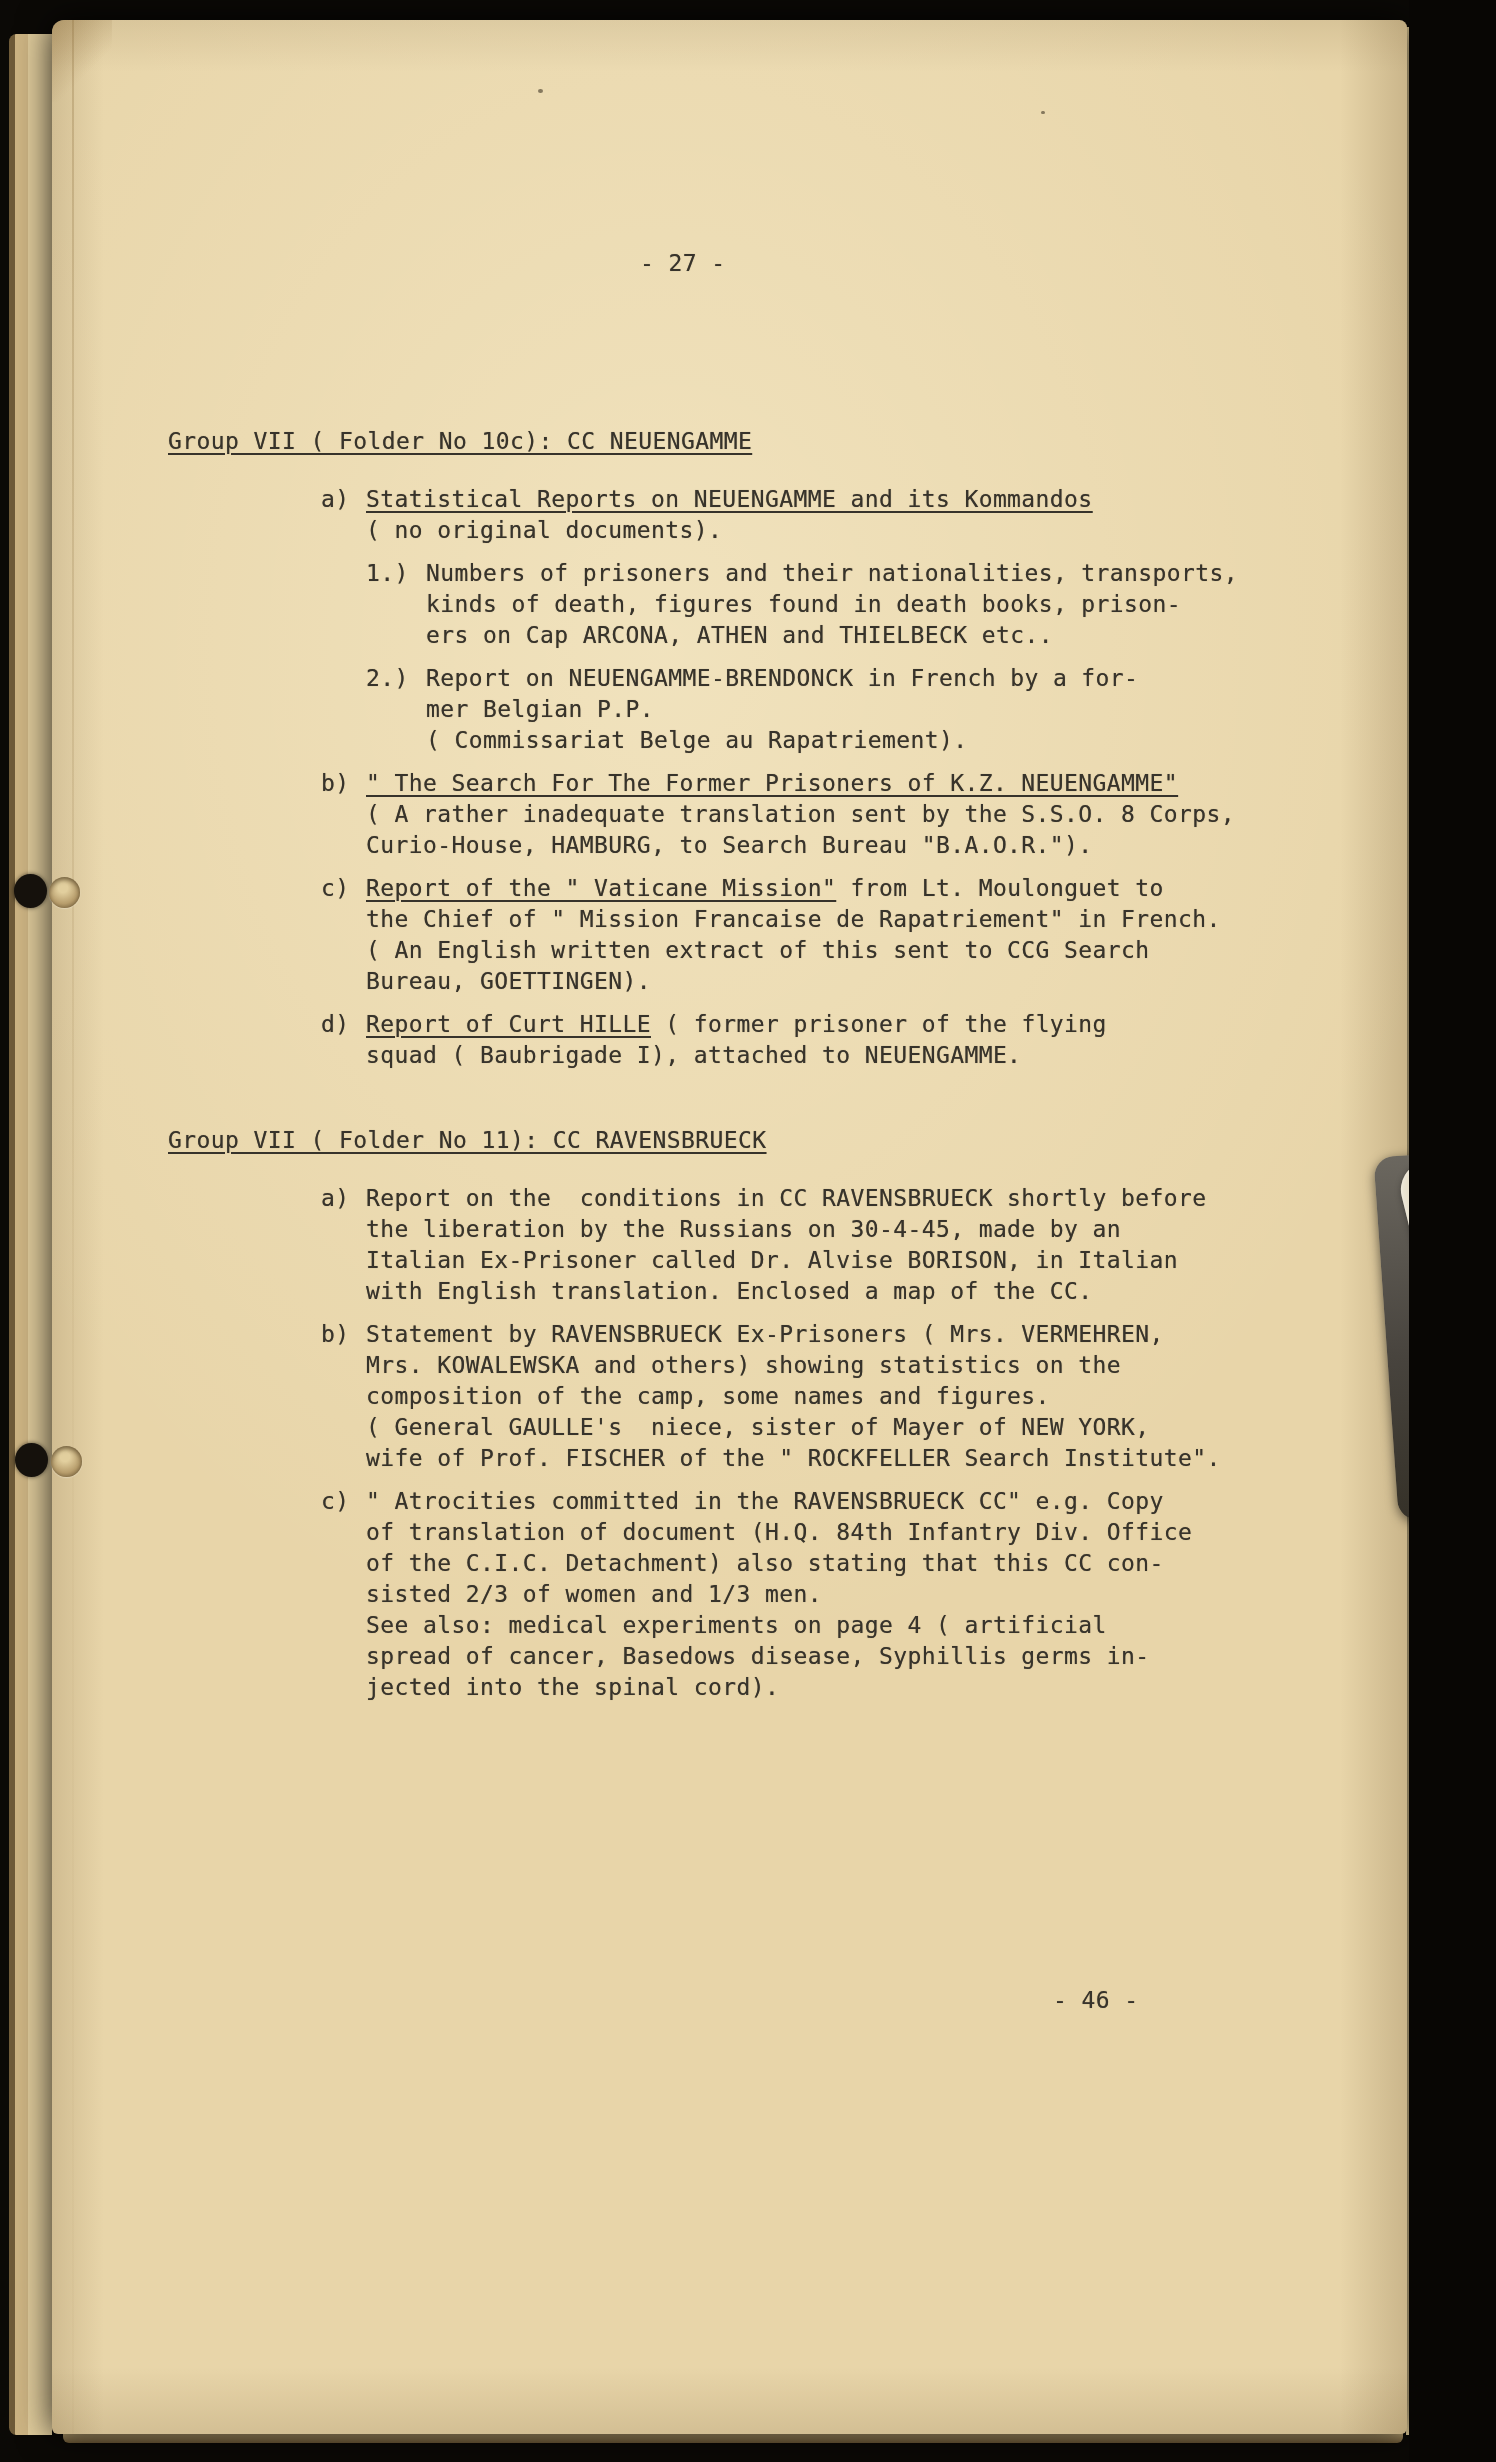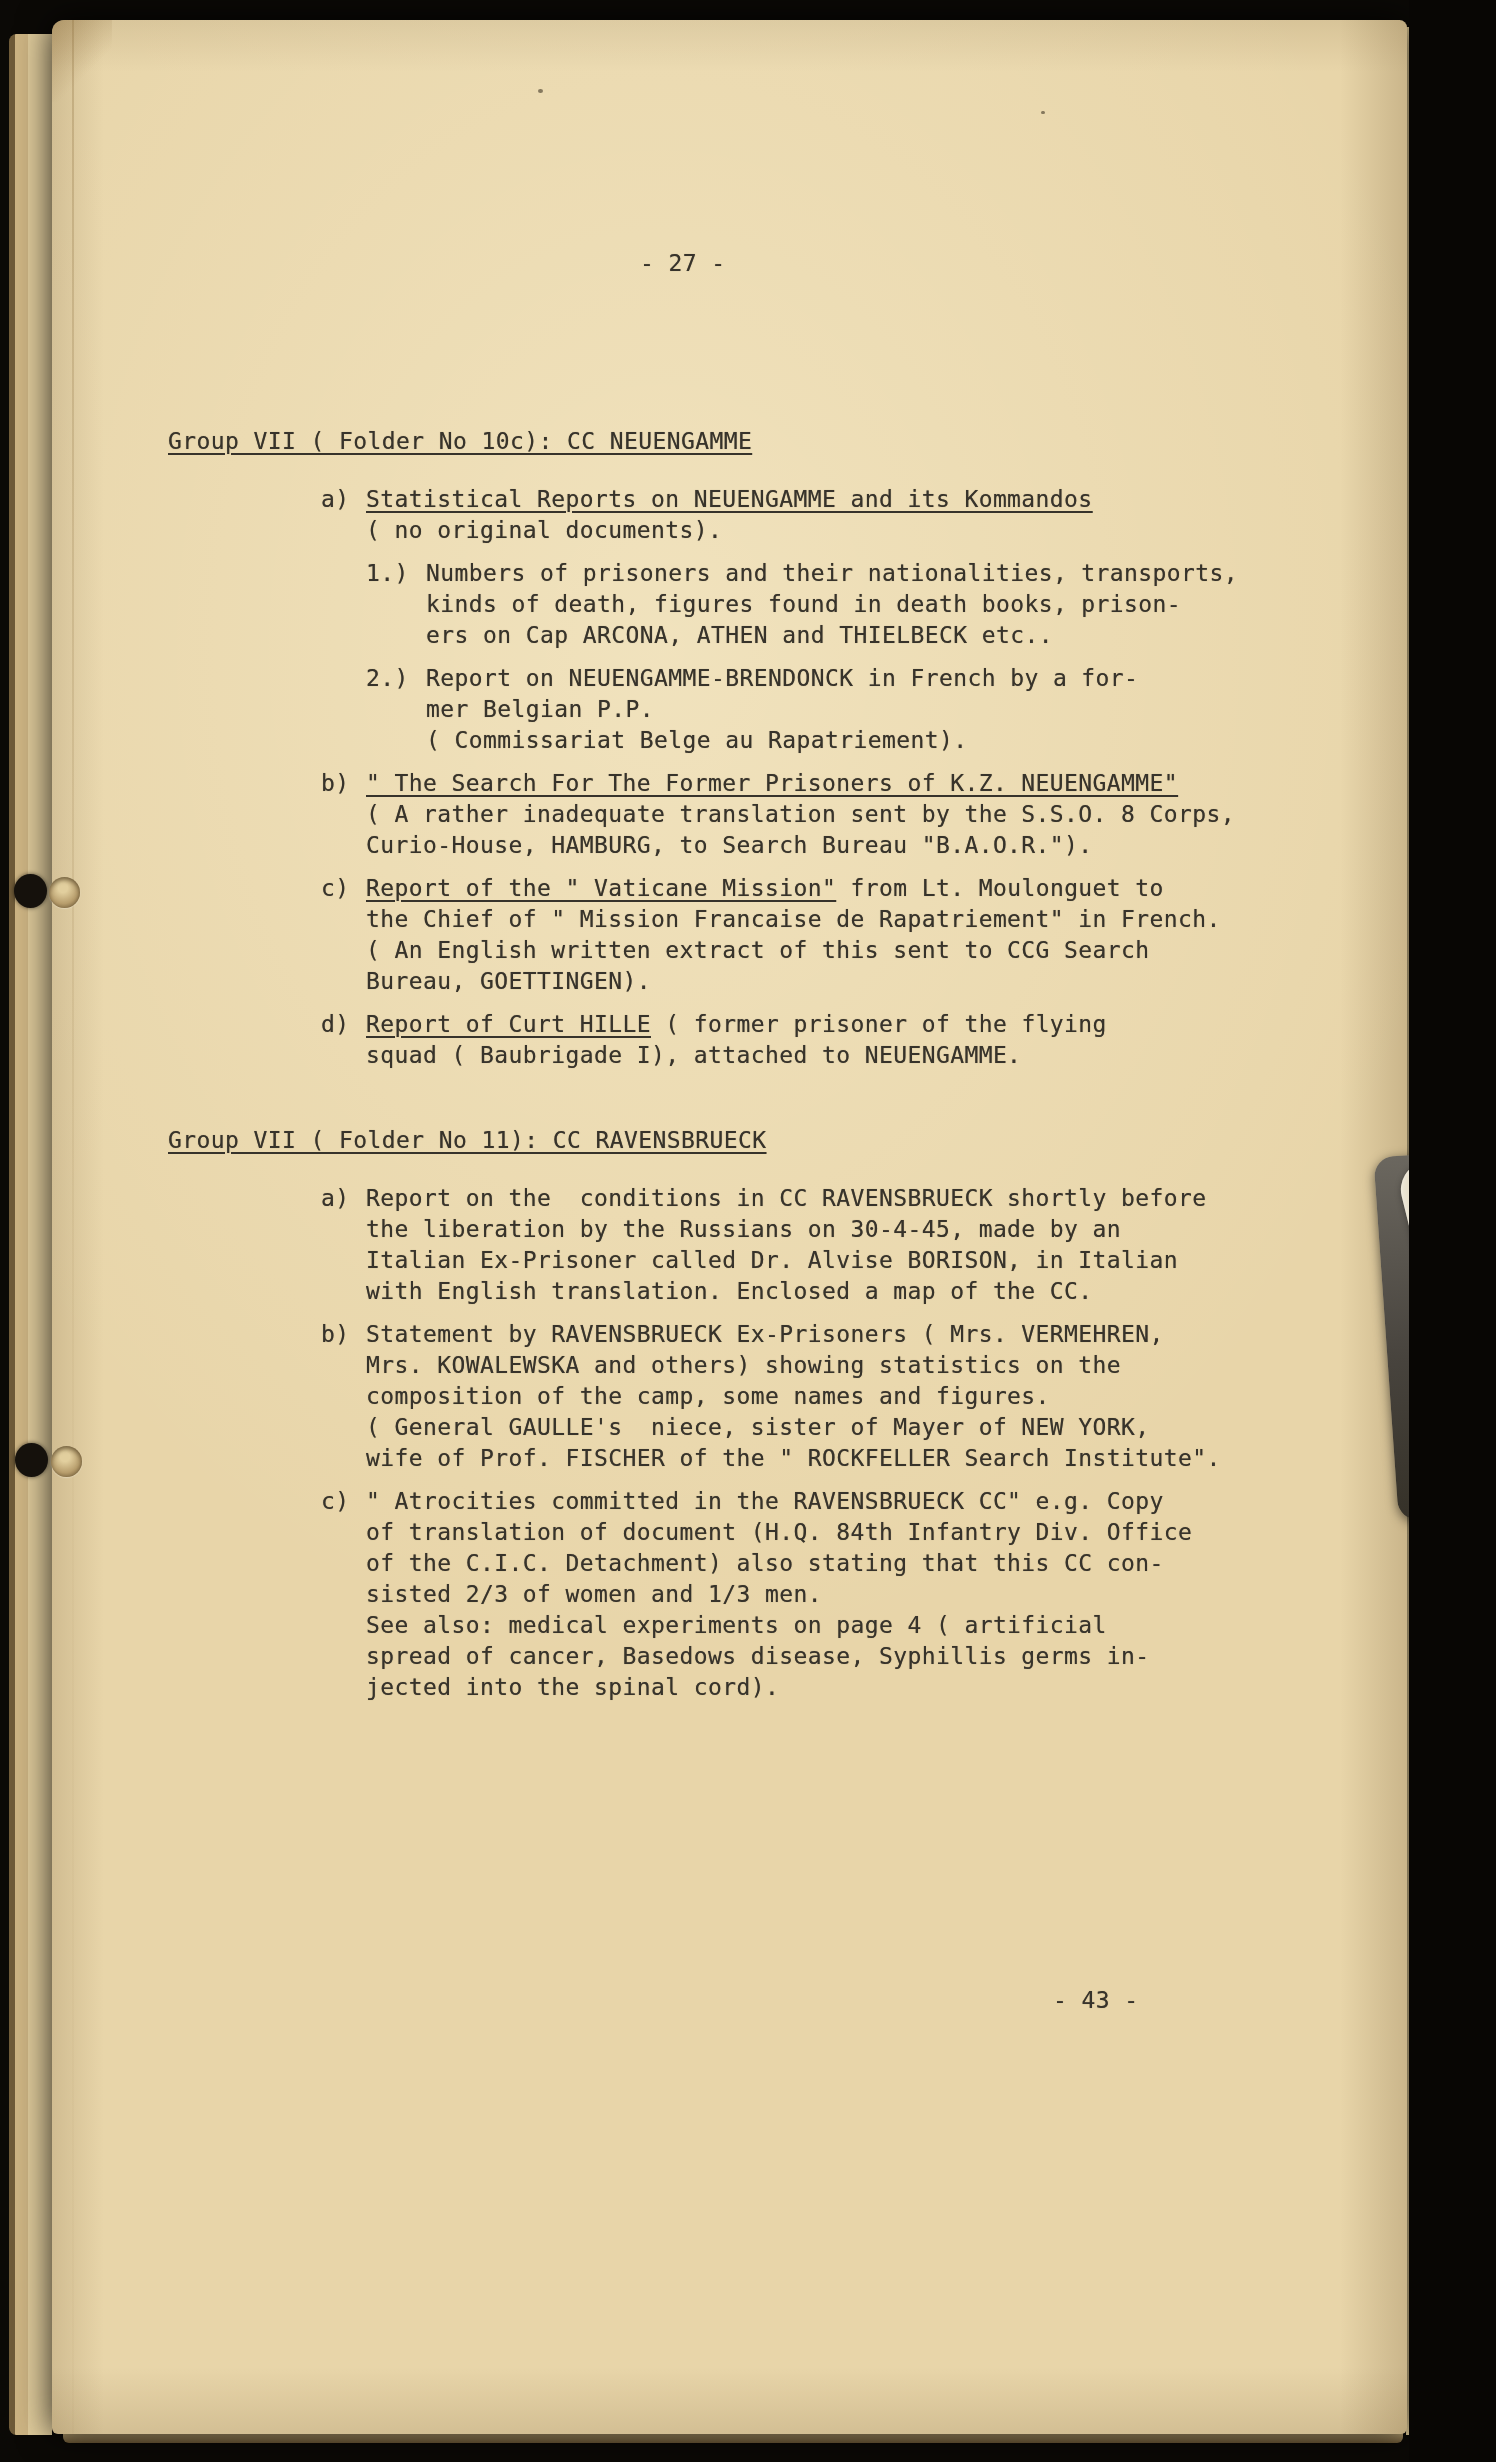--- a/index.html
+++ b/index.html
@@ -142,21 +142,21 @@
 
   <div class="page">
     <div class="corner-fold"></div>
     <div class="crease"></div>
 
     <div class="content">
       <div class="pagenum top">- 27 -</div>
 
       <div class="doc-body"><div class="block heading"><div class="line"><span class="seg u">Group VII ( Folder No 10c): CC NEUENGAMME</span></div></div><div class="block item indent1"><span class="label">a)</span><div class="lines"><div class="line"><span class="seg u">Statistical Reports on NEUENGAMME and its Kommandos</span></div><div class="line"><span class="seg">( no original documents).</span></div></div></div><div class="block item indent2"><span class="label">1.)</span><div class="lines"><div class="line"><span class="seg">Numbers of prisoners and their nationalities, transports,</span></div><div class="line"><span class="seg">kinds of death, figures found in death books, prison-</span></div><div class="line"><span class="seg">ers on Cap ARCONA, ATHEN and THIELBECK etc..</span></div></div></div><div class="block item indent2"><span class="label">2.)</span><div class="lines"><div class="line"><span class="seg">Report on NEUENGAMME-BRENDONCK in French by a for-</span></div><div class="line"><span class="seg">mer Belgian P.P.</span></div><div class="line"><span class="seg">( Commissariat Belge au Rapatriement).</span></div></div></div><div class="block item indent1"><span class="label">b)</span><div class="lines"><div class="line"><span class="seg u">" The Search For The Former Prisoners of K.Z. NEUENGAMME"</span></div><div class="line"><span class="seg">( A rather inadequate translation sent by the S.S.O. 8 Corps,</span></div><div class="line"><span class="seg">Curio-House, HAMBURG, to Search Bureau "B.A.O.R.").</span></div></div></div><div class="block item indent1"><span class="label">c)</span><div class="lines"><div class="line"><span class="seg u">Report of the " Vaticane Mission"</span><span class="seg"> from Lt. Moulonguet to</span></div><div class="line"><span class="seg">the Chief of " Mission Francaise de Rapatriement" in French.</span></div><div class="line"><span class="seg">( An English written extract of this sent to CCG Search</span></div><div class="line"><span class="seg">Bureau, GOETTINGEN).</span></div></div></div><div class="block item indent1"><span class="label">d)</span><div class="lines"><div class="line"><span class="seg u">Report of Curt HILLE</span><span class="seg"> ( former prisoner of the flying</span></div><div class="line"><span class="seg">squad ( Baubrigade I), attached to NEUENGAMME.</span></div></div></div><div class="block heading"><div class="line"><span class="seg u">Group VII ( Folder No 11): CC RAVENSBRUECK</span></div></div><div class="block item indent1"><span class="label">a)</span><div class="lines"><div class="line"><span class="seg">Report on the  conditions in CC RAVENSBRUECK shortly before</span></div><div class="line"><span class="seg">the liberation by the Russians on 30-4-45, made by an</span></div><div class="line"><span class="seg">Italian Ex-Prisoner called Dr. Alvise BORISON, in Italian</span></div><div class="line"><span class="seg">with English translation. Enclosed a map of the CC.</span></div></div></div><div class="block item indent1"><span class="label">b)</span><div class="lines"><div class="line"><span class="seg">Statement by RAVENSBRUECK Ex-Prisoners ( Mrs. VERMEHREN,</span></div><div class="line"><span class="seg">Mrs. KOWALEWSKA and others) showing statistics on the</span></div><div class="line"><span class="seg">composition of the camp, some names and figures.</span></div><div class="line"><span class="seg">( General GAULLE's  niece, sister of Mayer of NEW YORK,</span></div><div class="line"><span class="seg">wife of Prof. FISCHER of the " ROCKFELLER Search Institute".</span></div></div></div><div class="block item indent1"><span class="label">c)</span><div class="lines"><div class="line"><span class="seg">" Atrocities committed in the RAVENSBRUECK CC" e.g. Copy</span></div><div class="line"><span class="seg">of translation of document (H.Q. 84th Infantry Div. Office</span></div><div class="line"><span class="seg">of the C.I.C. Detachment) also stating that this CC con-</span></div><div class="line"><span class="seg">sisted 2/3 of women and 1/3 men.</span></div><div class="line"><span class="seg">See also: medical experiments on page 4 ( artificial</span></div><div class="line"><span class="seg">spread of cancer, Basedows disease, Syphillis germs in-</span></div><div class="line"><span class="seg">jected into the spinal cord).</span></div></div></div></div>
 
-      <div class="pagenum bottom">- 43 -</div>
+      <div class="pagenum bottom">- 46 -</div>
     </div>
 
     <div class="speck s1"></div>
     <div class="speck s2"></div>
   </div>
 
   <div class="hole-dark h1"></div>
   <div class="hole-ring h1"></div>
   <div class="hole-dark h2"></div>
   <div class="hole-ring h2"></div>

